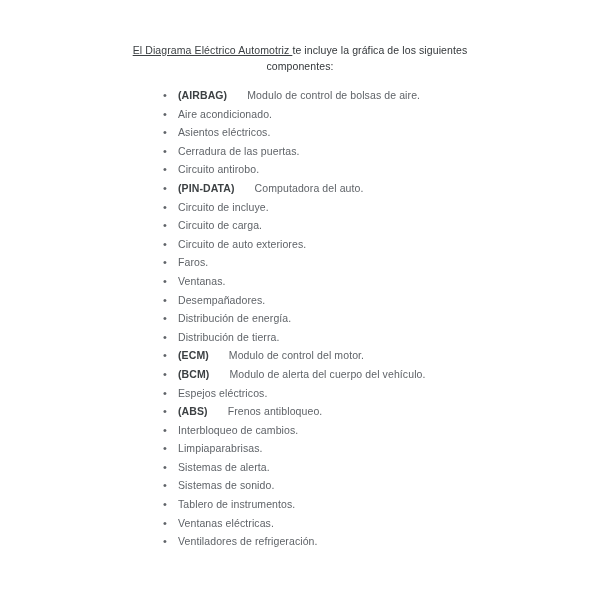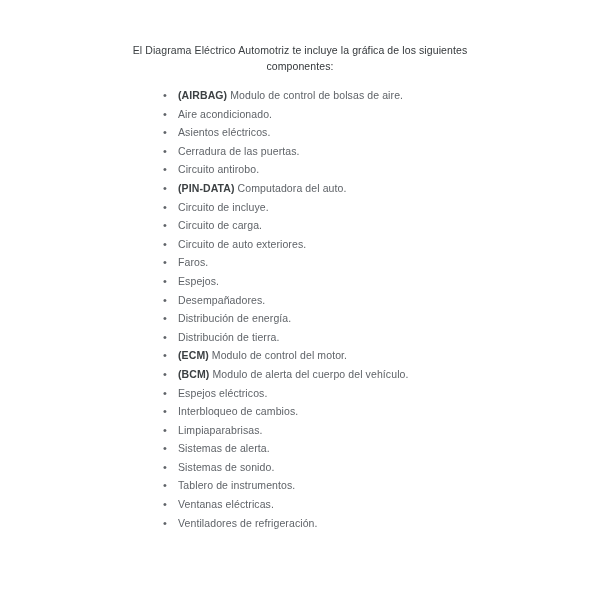--- a/index.html
+++ b/index.html
@@ -22,20 +22,21 @@
     margin: 0 auto;
     text-align: center;
     font-size: 10.5px;
     line-height: 16px;
     color: #3c4043;
     letter-spacing: 0.1px;
   }
   .title .regular {
     font-weight: 400;
     color: #3c4043;
+    text-decoration: underline;
   }
   .title .bold {
     font-weight: 400;
     color: #323639;
   }
   ul.list {
     margin: 12px 0 0 163px;
     padding: 0;
     list-style: none;
   }
@@ -54,21 +55,21 @@
     left: 0;
     top: 0;
     color: #5f6368;
     font-size: 11px;
   }
   ul.list li .code {
     font-weight: 700;
     color: #3c4043;
   }
   ul.list li .code:not(:empty) {
-    margin-right: 3px;
+    margin-right: 20px;
   }
 </style>
 </head>
 <body>
 
 <div class="page">
   <p class="title"><span class="regular">El Diagrama Eléctrico Automotriz </span><span class="bold">te incluye la gráfica de los siguientes componentes:</span></p>
 
   <ul class="list">
   <li><span class="code">(AIRBAG)</span><span class="label">Modulo de control de bolsas de aire.</span></li>
@@ -86,34 +87,35 @@
 
   <li><span class="label">Circuito de incluye.</span></li>
 
   <li><span class="label">Circuito de carga.</span></li>
 
 
   <li><span class="label">Circuito de auto exteriores.</span></li>
 
   <li><span class="label">Faros.</span></li>
 
-  <li><span class="label">Espejos.</span></li>
+  <li><span class="label">Ventanas.</span></li>
 
   <li><span class="label">Desempañadores.</span></li>
 
   <li><span class="label">Distribución de energía.</span></li>
 
   <li><span class="label">Distribución de tierra.</span></li>
 
   <li><span class="code">(ECM)</span><span class="label">Modulo de control del motor.</span></li>
 
   <li><span class="code">(BCM)</span><span class="label">Modulo de alerta del cuerpo del vehículo.</span></li>
 
   <li><span class="label">Espejos eléctricos.</span></li>
 
+  <li><span class="code">(ABS)</span><span class="label">Frenos antibloqueo.</span></li>
 
   <li><span class="label">Interbloqueo de cambios.</span></li>
 
   <li><span class="label">Limpiaparabrisas.</span></li>
 
   <li><span class="label">Sistemas de alerta.</span></li>
 
   <li><span class="label">Sistemas de sonido.</span></li>
 
   <li><span class="label">Tablero de instrumentos.</span></li>

